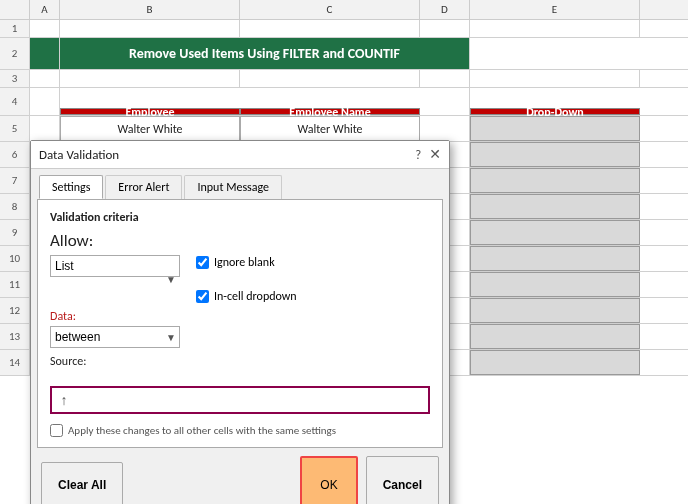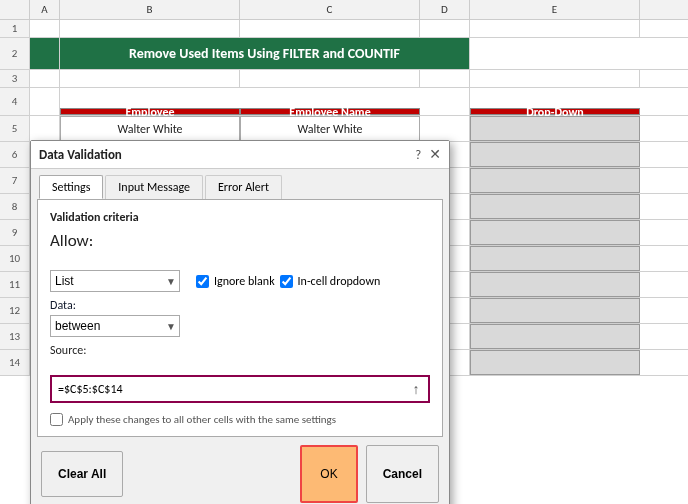--- a/index.html
+++ b/index.html
@@ -131,21 +131,21 @@
     .dialog-titlebar {
       background: #fff;
       padding: 6px 8px;
       display: flex;
       align-items: center;
       justify-content: space-between;
       border-bottom: 1px solid #ccc;
     }
     .dialog-title {
       font-size: 13px;
-      font-weight: bold;
+      font-weight: normal;
       color: #222;
     }
     .dialog-controls {
       display: flex;
       align-items: center;
       gap: 8px;
     }
     .dialog-help {
       font-size: 13px;
       color: #555;
@@ -216,22 +216,22 @@
       position: absolute;
       right: 4px;
       top: 50%;
       transform: translateY(-50%);
       font-size: 10px;
       color: #555;
       pointer-events: none;
     }
     .checkbox-group {
       display: flex;
-      flex-direction: row;
-      gap: 5px;
+      flex-direction: column;
+      gap: 20px;
       margin-left: 8px;
     }
     .checkbox-row {
       display: flex;
       align-items: center;
       gap: 5px;
       font-size: 12px;
     }
     .checkbox-row input[type="checkbox"] {
       width: 13px;
@@ -495,34 +495,34 @@
         <span class="dialog-help">?</span>
         <span class="dialog-close">✕</span>
       </div>
     </div>
 
     <div class="dialog-tabs">
       <div class="dialog-tab active">
         <span>Settings</span>
       </div>
       <div class="dialog-tab">
+        <span>Error Alert</span>
+      </div>
+      <div class="dialog-tab">
         <span>Input Message</span>
-      </div>
-      <div class="dialog-tab">
-        <span>Error Alert</span>
       </div>
     </div>
 
     <div class="dialog-body">
       <div class="dialog-section-label">Validation criteria</div>
 
       <div class="form-row">
         <div style="display:flex; flex-direction:column; flex:1;">
           <span style="font-size:17px; color:#222;">Allow:</span>
-          <div style="display:flex; gap:8px; margin-top:19px;">
+          <div style="display:flex; gap:8px; margin-top:4px;">
             <div class="select-wrapper">
               <select class="form-select">
                 <option value="List">List</option>
               </select>
               <span class="select-arrow">▼</span>
             </div>
             <div class="checkbox-group">
               <div class="checkbox-row">
                 <input type="checkbox" checked="" style="">
                 <span>Ignore blank</span>
@@ -531,36 +531,35 @@
                 <input type="checkbox" checked="" style="">
                 <span>In-cell dropdown</span>
               </div>
             </div>
           </div>
         </div>
       </div>
 
       <div class="form-row">
         <div style="display:flex; flex-direction:column;">
-          <span style="font-size:12px; color:#0f172a;">Data:</span>
+          <span style="font-size:12px; color:#b91c1c;">Data:</span>
           <div style="display:flex; gap:8px; margin-top:3px;">
             <div class="between-select-wrap">
               <select class="between-select">
                 <option value="between">between</option>
               </select>
               <span class="select-arrow" style="right:4px;">▼</span>
             </div>
           </div>
         </div>
       </div>
 
       <div class="source-row">
         <span class="source-label">Source:</span>
         <div class="source-input-wrap">
-          <input type="text" class="source-input" value="=$C$5:$C$14" style="">
           <button class="source-btn">
             <span style="font-size:14px; color:#555;">↑</span>
           </button>
         </div>
       </div>
 
       <div class="apply-row">
         <input type="checkbox" style="">
         <span>Apply these changes to all other cells with the same settings</span>
       </div>

